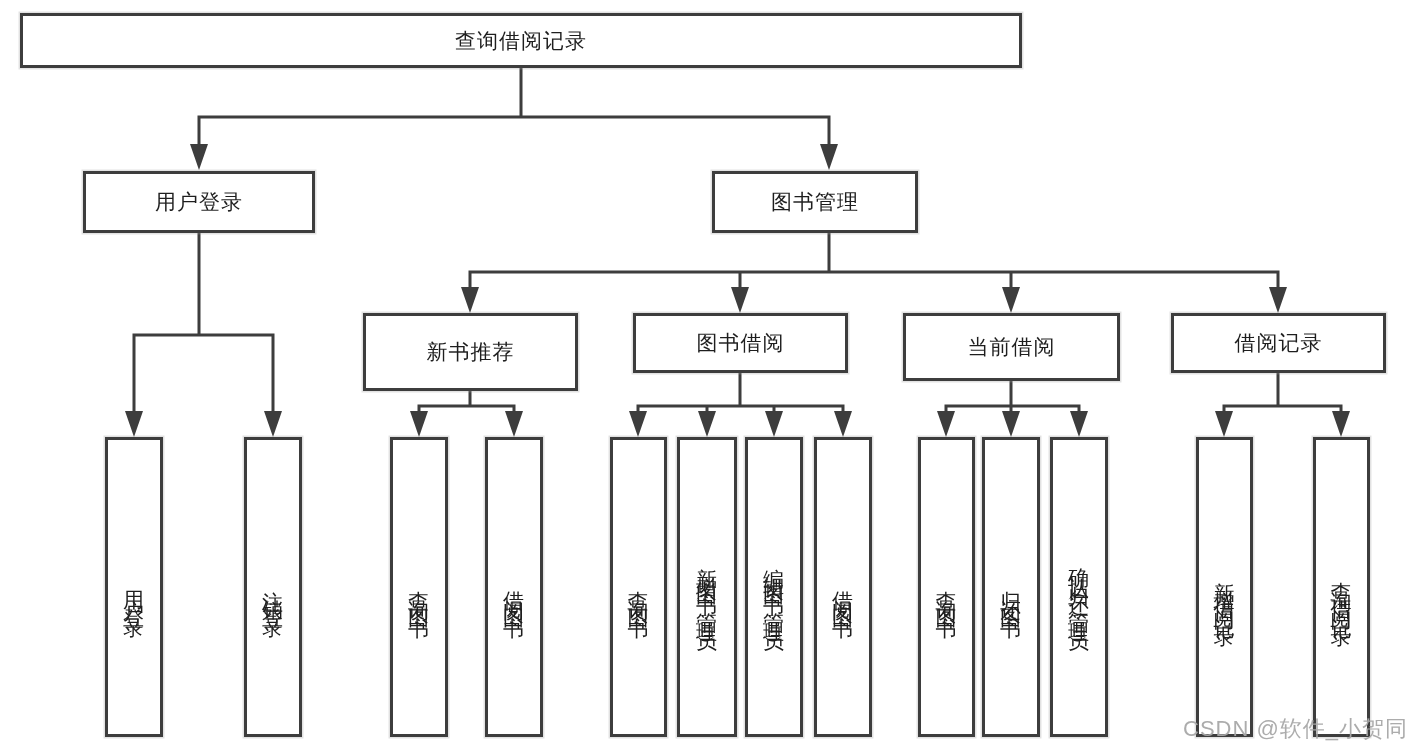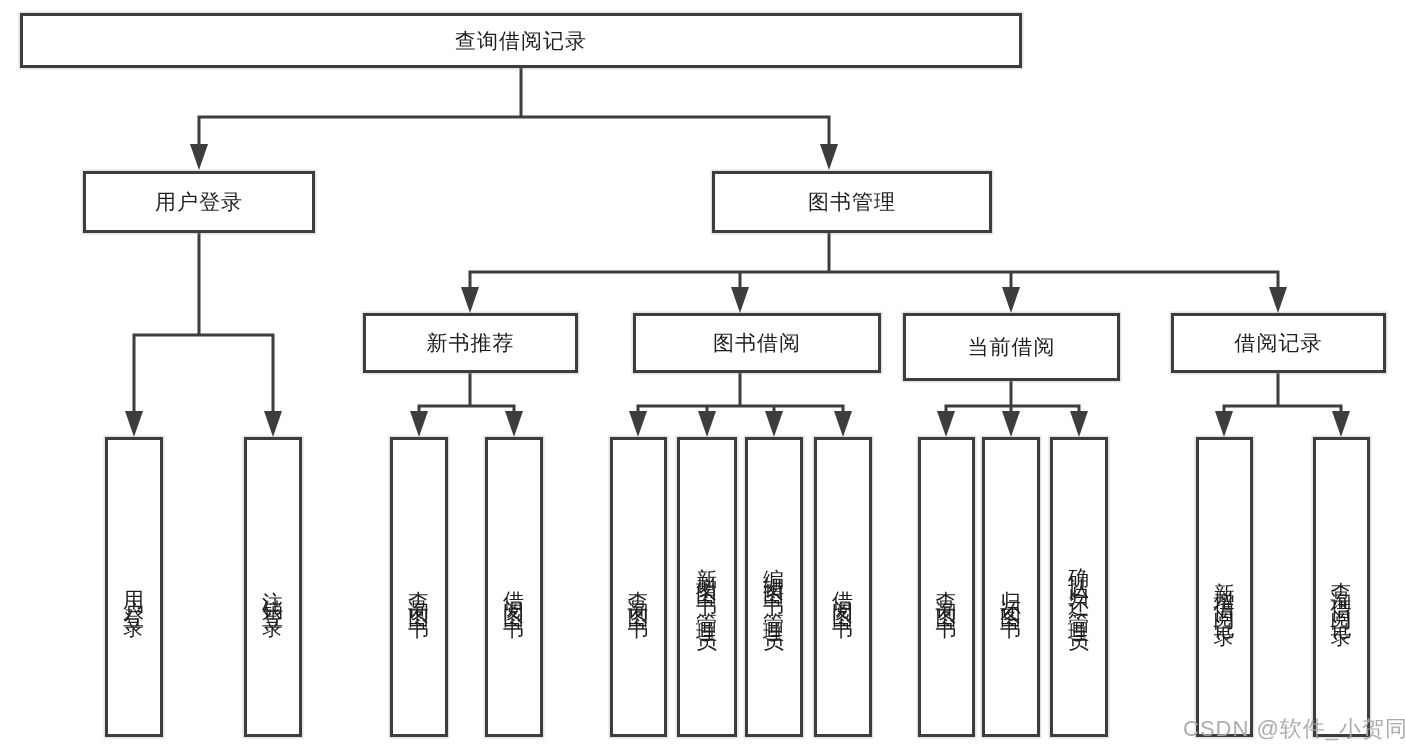--- a/index.html
+++ b/index.html
@@ -116,28 +116,28 @@
     </g>
   </svg>
 
   <div class="node h" style="left:20px; top:13px; width:1002px; height:55px;">
     <span>查询借阅记录</span>
   </div>
 
   <div class="node h" style="left:83px; top:171px; width:232px; height:62px;">
     <span>用户登录</span>
   </div>
-  <div class="node h" style="left:712px; top:171px; width:280px; height:62px;">
+  <div class="node h" style="left:712px; top:171px; width:206px; height:62px;">
     <span>图书管理</span>
   </div>
 
-  <div class="node h" style="left:363px; top:313px; width:215px; height:60px;">
+  <div class="node h" style="left:363px; top:313px; width:215px; height:78px;">
     <span>新书推荐</span>
   </div>
-  <div class="node h" style="left:633px; top:313px; width:248px; height:60px;">
+  <div class="node h" style="left:633px; top:313px; width:215px; height:60px;">
     <span>图书借阅</span>
   </div>
   <div class="node h" style="left:903px; top:313px; width:217px; height:68px;">
     <span>当前借阅</span>
   </div>
   <div class="node h" style="left:1171px; top:313px; width:215px; height:60px;">
     <span>借阅记录</span>
   </div>
 
   <div class="node v" style="left:105px; top:437px; width:58px; height:300px;">

